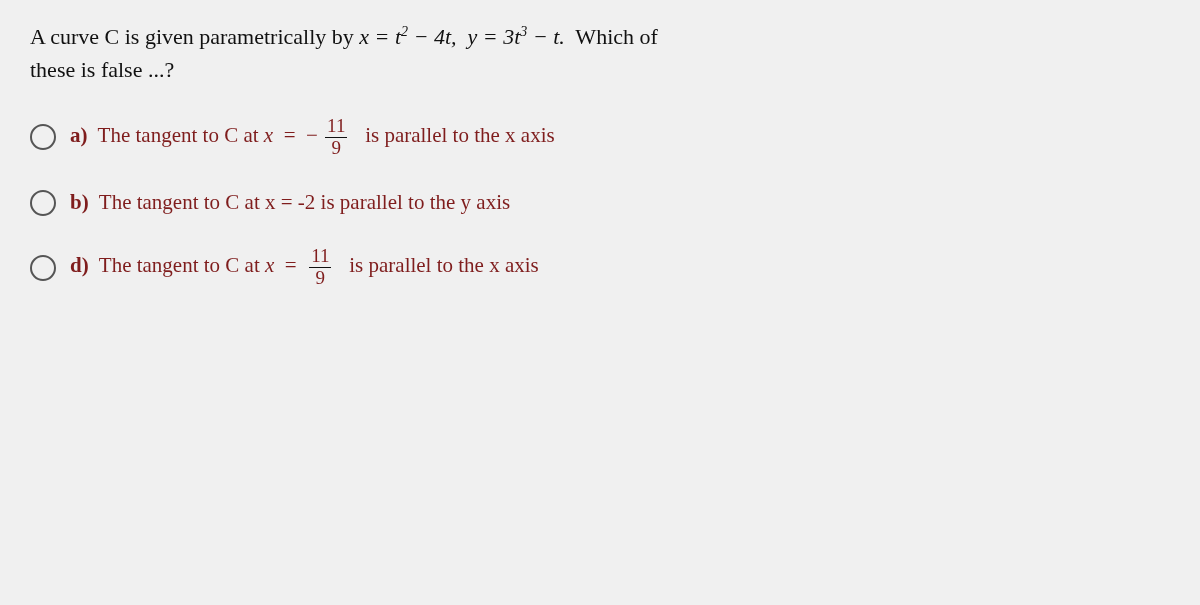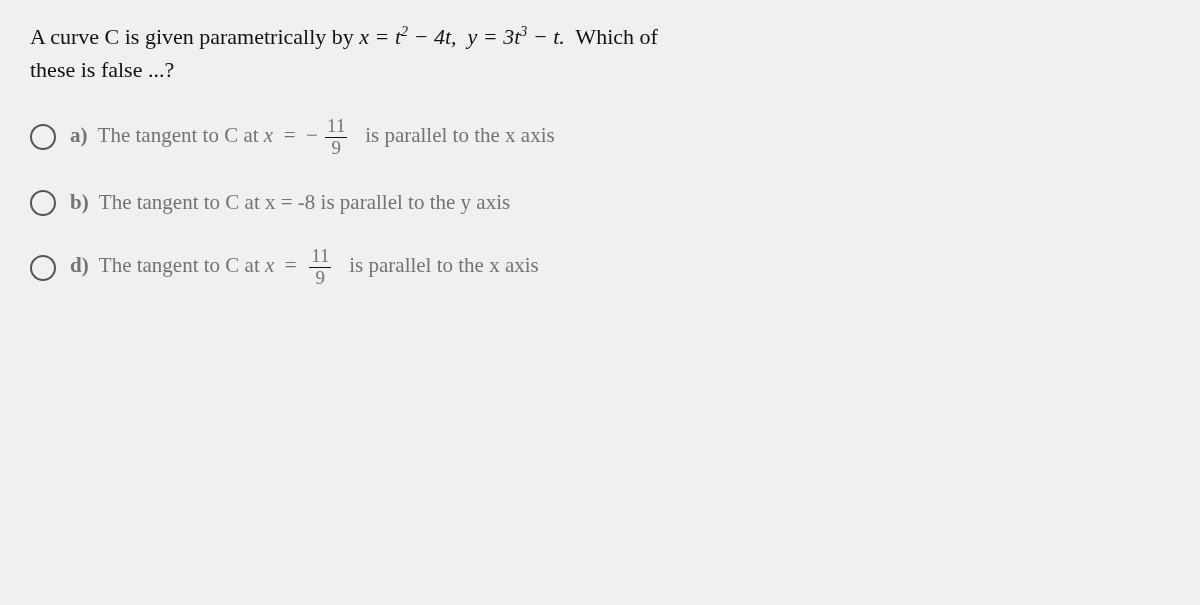--- a/index.html
+++ b/index.html
@@ -36,21 +36,21 @@
       display: flex;
       flex-direction: column;
       gap: 28px;
     }
 
     .option-item {
       display: flex;
       align-items: center;
       gap: 14px;
       font-size: 21px;
-      color: #737373;
+      color: #7f1d1d;
     }
 
     .radio-circle {
       width: 26px;
       height: 26px;
       border-radius: 50%;
       border: 2px solid #555;
       background: transparent;
       flex-shrink: 0;
       display: inline-block;
@@ -109,21 +109,21 @@
           <span class="numerator">11</span>
           <span class="denominator">9</span>
         </span>
         &nbsp; is parallel to the x axis
       </span>
     </li>
 
     <li class="option-item">
       <span class="radio-circle"></span>
       <span class="option-label">
-        <b>b)</b>&nbsp; <span>The tangent to C at x = -8 is parallel to the y axis</span>
+        <b>b)</b>&nbsp; <span>The tangent to C at x = -2 is parallel to the y axis</span>
       </span>
     </li>
 
 
     <li class="option-item">
       <span class="radio-circle"></span>
       <span class="option-label">
         <b>d)</b>&nbsp; The tangent to C at <i>x</i> &nbsp;=&nbsp;
         <span class="fraction">
           <span class="numerator">11</span>

